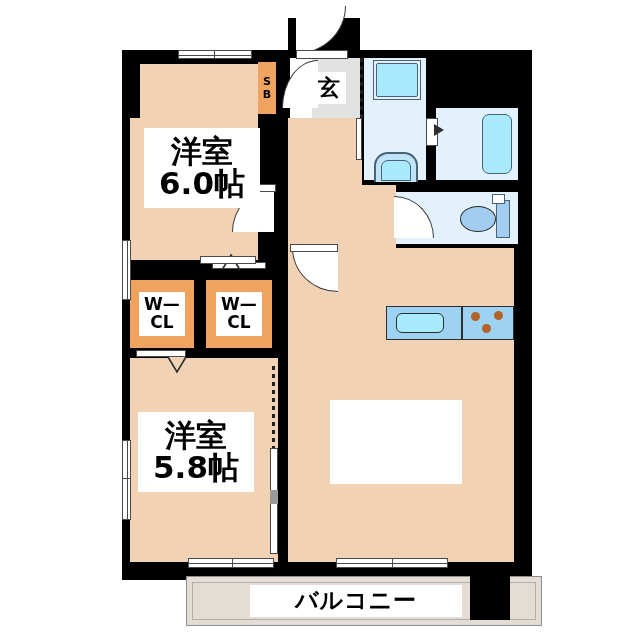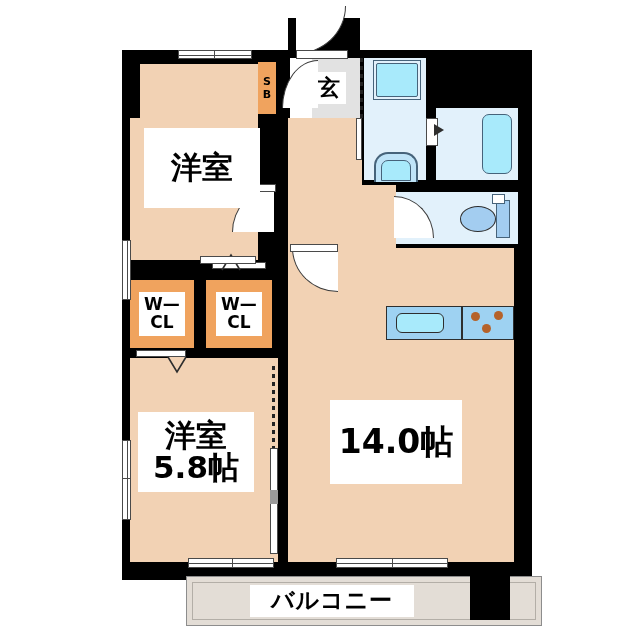--- a/index.html
+++ b/index.html
@@ -186,34 +186,34 @@
     <polyline points="196,266 205,252 214,266" fill="none" stroke="#2e2e2e" stroke-width="0"></polyline>
   </svg>
 
   <div class="abs white" style="left:200px;top:256px;width:56px;height:8px;border:1px solid #4a4a4a;box-sizing:border-box;"></div>
 
   <div class="abs balcony-fill" style="left:186px;top:576px;width:356px;height:50px;border:1px solid #8d8d8d;box-sizing:border-box;"></div>
   <div class="abs" style="left:192px;top:582px;width:344px;height:38px;border:1px solid #b3aea7;box-sizing:border-box;"></div>
   <div class="abs wall" style="left:470px;top:576px;width:40px;height:44px;"></div>
   <div class="abs balcony-fill" style="left:470px;top:576px;width:0px;height:0px;"></div>
 
-  <div class="lbl balc-lbl" style="left:250px;top:585px;width:164px;height:32px;">
+  <div class="lbl balc-lbl" style="left:250px;top:585px;width:212px;height:32px;">
     <span>バルコニー</span>
   </div>
 
   <div class="lbl room-big" style="left:144px;top:128px;width:116px;height:80px;">
     <span>洋室</span>
+    <span class="l2">6.0帖</span>
   </div>
 
   <div class="lbl room-big" style="left:138px;top:412px;width:116px;height:80px;">
     <span>洋室</span>
     <span class="l2">5.8帖</span>
   </div>
 
   <div class="lbl ldk-lbl" style="left:330px;top:400px;width:132px;height:84px;">
-    <span class="l2">14.0帖</span>
   </div>
 
   <div class="lbl genkan" style="left:312px;top:72px;width:34px;height:32px;background:#ffffff;">
     <span>玄</span>
   </div>
 
 </div>
 
 </body></html>

